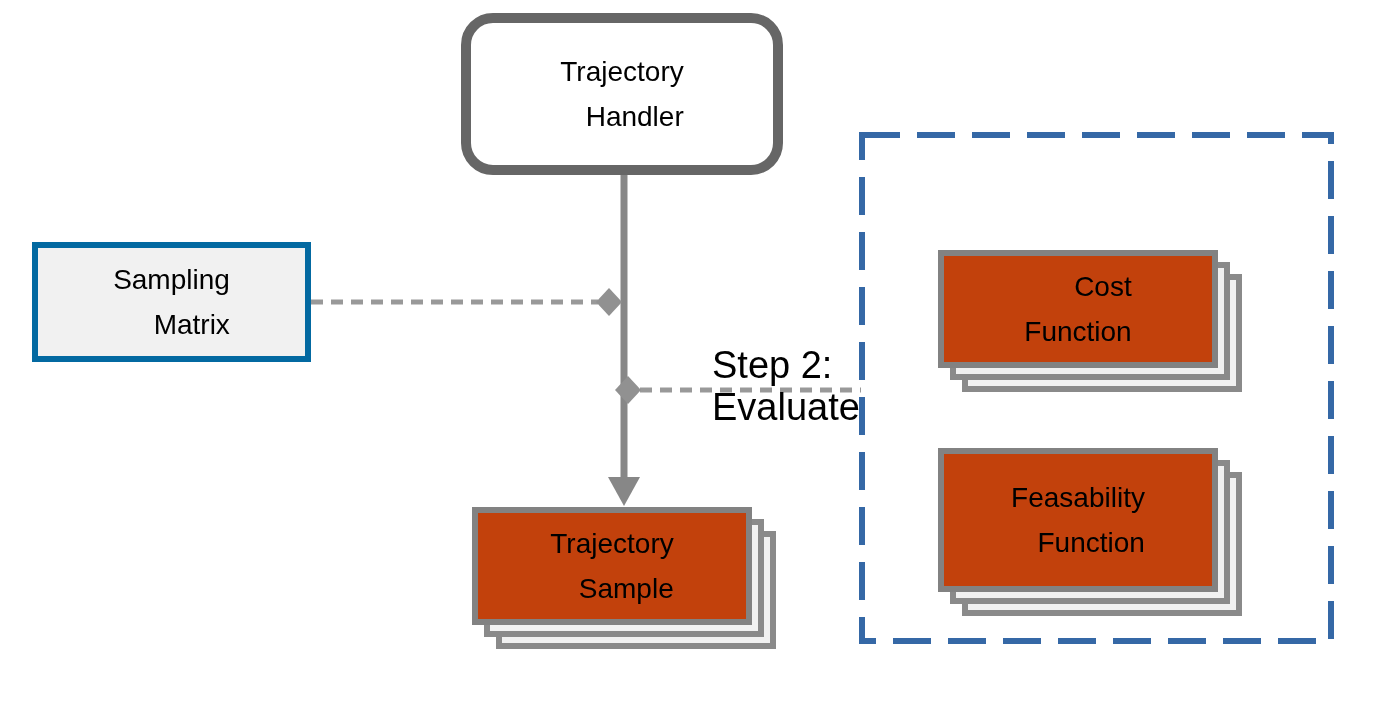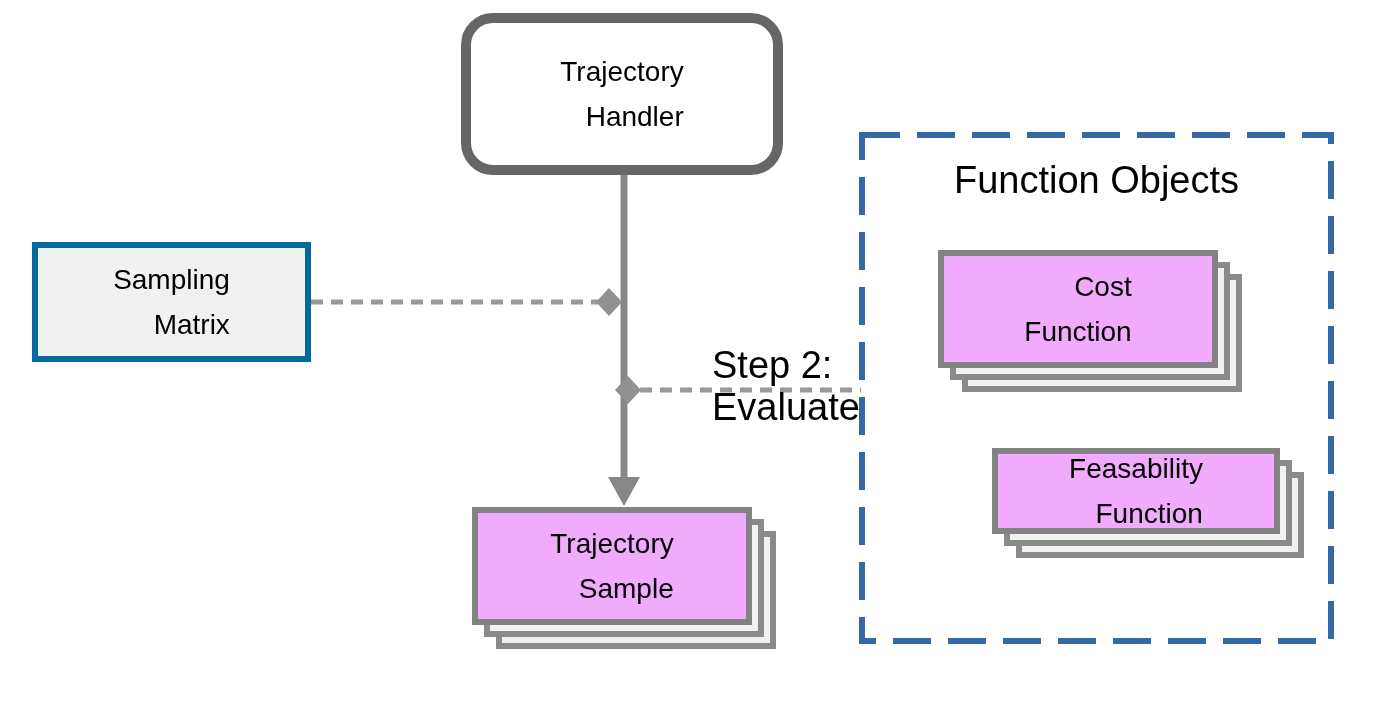--- a/index.html
+++ b/index.html
@@ -39,35 +39,35 @@
   }
   .plain-card {
     left: 32px; top: 242px;
     width: 279px; height: 120px;
     background: #f1f1f1;
     border: 6px solid #0369a1;
   }
   .stack { position: absolute; }
   .stack-trajectory-sample { left: 472px; top: 507px; width: 280px; height: 118px; }
   .stack-cost-function    { left: 938px; top: 250px; width: 280px; height: 118px; }
-  .stack-feasability      { left: 992px; top: 448px; width: 280px; height: 86px; padding-left: 8px; }
+  .stack-feasability      { left: 938px; top: 448px; width: 280px; height: 144px; }
   .stack .layer {
     position: absolute;
     left: 0; top: 0; width: 100%; height: 100%;
     box-sizing: border-box;
     background: #f1f1f1;
     border: 6px solid #8a8a8a;
   }
   .stack .layer.l3 { transform: translate(24px, 24px); }
   .stack .layer.l2 { transform: translate(12px, 12px); }
   .stack .front {
     position: absolute;
     left: 0; top: 0; width: 100%; height: 100%;
     box-sizing: border-box;
-    background: #f0abfc;
+    background: #c2410c;
     border: 6px solid #828282;
     display: flex;
     align-items: center;
     justify-content: center;
   }
   .step-label {
     position: absolute;
     font-size: 38px;
     line-height: 42px;
     white-space: pre-line;
@@ -109,21 +109,20 @@
 
   <div class="box plain-card">
     <div class="node-label">Sampling
 Matrix</div>
   </div>
 
 
   <div class="step-label step2-label">Step 2:
 Evaluate</div>
 
-  <div class="group-title">Function Objects</div>
 
   <div class="stack stack-cost-function">
     <div class="layer l3"></div>
     <div class="layer l2"></div>
     <div class="front">
       <div class="node-label">Cost
 Function</div>
     </div>
   </div>
 

